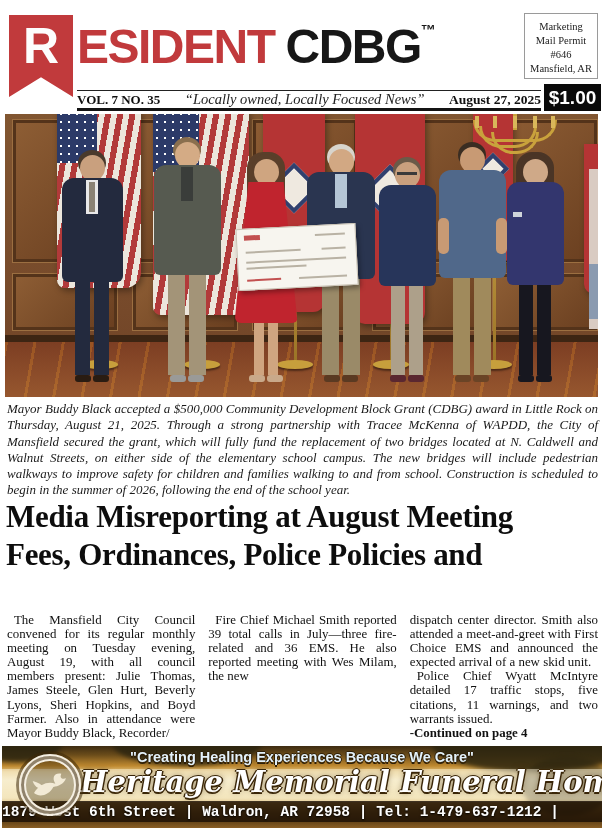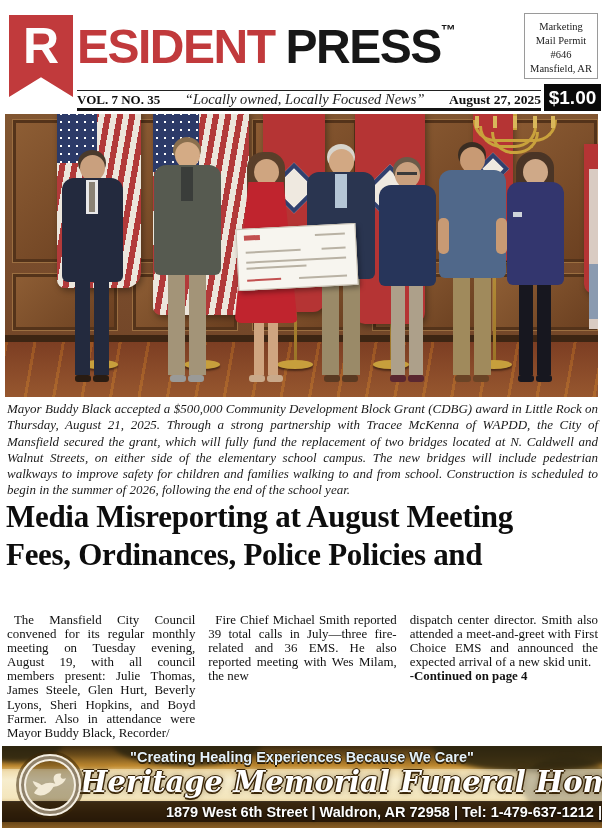--- a/index.html
+++ b/index.html
@@ -78,37 +78,37 @@
                  #e9d49a 52px,#c2913a 58px,#8a5f1f 68px,#674619 76px,#8a5f25 82px);}
   .tree{position:absolute;background:#2c2510;border-radius:50%;filter:blur(2px);opacity:.85;}
   .midband{position:absolute;left:0;right:0;top:23px;height:33px;background:rgba(255,249,226,.48);}
   .darkstrip{position:absolute;left:0;right:0;top:55px;height:21px;background:rgba(26,15,5,.82);}
   .slogan{position:absolute;left:0;right:0;top:3px;text-align:center;
           font-family:"Liberation Sans",sans-serif;font-weight:bold;font-size:14.5px;color:#e3f1fa;
           text-shadow:-1px 0 #2e1f08,1px 0 #2e1f08,0 -1px #2e1f08,0 1.5px #2e1f08;}
   .bizname{position:absolute;left:78px;right:4px;top:19px;text-align:center;white-space:nowrap;
            font-family:"DejaVu Serif",serif;font-style:italic;font-weight:bold;font-size:29px;color:#fff;
            text-shadow:-1.5px 0 #3a2608,1.5px 0 #3a2608,0 -1.5px #3a2608,0 2px #3a2608,0 0 6px rgba(60,38,8,.6);}
-  .address{position:absolute;left:0;right:0;top:56px;text-align:right;
-           font-family:Liberation Sans, sans-serif;font-weight:bold;font-size:14.5px;line-height:20px;color:#fdfdfd;
+  .address{position:absolute;left:0;right:0;top:56px;text-align:left;
+           font-family:Liberation Mono, monospace;font-weight:bold;font-size:14.5px;line-height:20px;color:#fdfdfd;
            text-shadow:0 1px 2px #000;}
   .hlogo{position:absolute;left:17px;top:8px;width:58px;height:58px;border-radius:50%;
          border:2px solid #f5efe2;box-shadow:0 0 0 3px rgba(60,40,10,.55),inset 0 0 0 3px rgba(60,40,10,.55),inset 0 0 0 5px #f5efe2;
          background:rgba(45,30,10,.32);z-index:5;display:flex;align-items:center;justify-content:center;}
 </style>
 </head>
 <body>
 
 <div class="page">
 
   <div>
     <div class="bookmark">
       <div class="R">R</div>
     </div>
-    <div class="mast-title"><span class="red">ESIDENT</span><span class="blk">PRESS</span><sup>™</sup></div>
+    <div class="mast-title"><span class="red">ESIDENT</span><span class="blk">CDBG</span><sup>™</sup></div>
     <div class="permit">
       <div>Marketing</div>
       <div>Mail Permit</div>
       <div>#646</div>
       <div>Mansfield, AR</div>
     </div>
     <div class="volline">
       <span class="vol">VOL. 7 NO. 35</span>
       <span class="tagline">“Locally owned, Locally Focused News”</span>
       <span class="dateline">August 27, 2025</span>
@@ -269,20 +269,21 @@
 
   <div class="cols" id="cols">
       <div class="col">
         <p class="ind">The Mansfield City Council convened for its regular monthly meeting on Tuesday evening, August 19, with all council members present: Julie Thomas, James Steele, Glen Hurt, Beverly Lyons, Sheri Hopkins, and Boyd Farmer. Also in attendance were Mayor Buddy Black, Recorder/</p>
       </div>
       <div class="col">
         <p class="ind">Fire Chief Michael Smith reported 39 total calls in July—three fire-related and 36 EMS. He also reported meeting with Wes Milam, the new</p>
       </div>
       <div class="col">
         <p class="">dispatch center director. Smith also attended a meet-and-greet with First Choice EMS and announced the expected arrival of a new skid unit.</p>
+        <p class="ind">Police Chief Wyatt McIntyre detailed 17 traffic stops, five citations, 11 warnings, and two warrants issued.</p>
         <p class=" b">-Continued on page 4</p>
       </div>
     </div>
 
   <div class="ad">
     <div class="tree" style="left:110px;top:-26px;width:150px;height:46px;"></div>
     <div class="tree" style="left:-30px;top:-18px;width:90px;height:34px;"></div>
     <div class="tree" style="left:430px;top:-30px;width:200px;height:56px;"></div>
     <div class="tree" style="left:520px;top:10px;width:90px;height:60px;opacity:.5;"></div>
     <div class="midband"></div>

